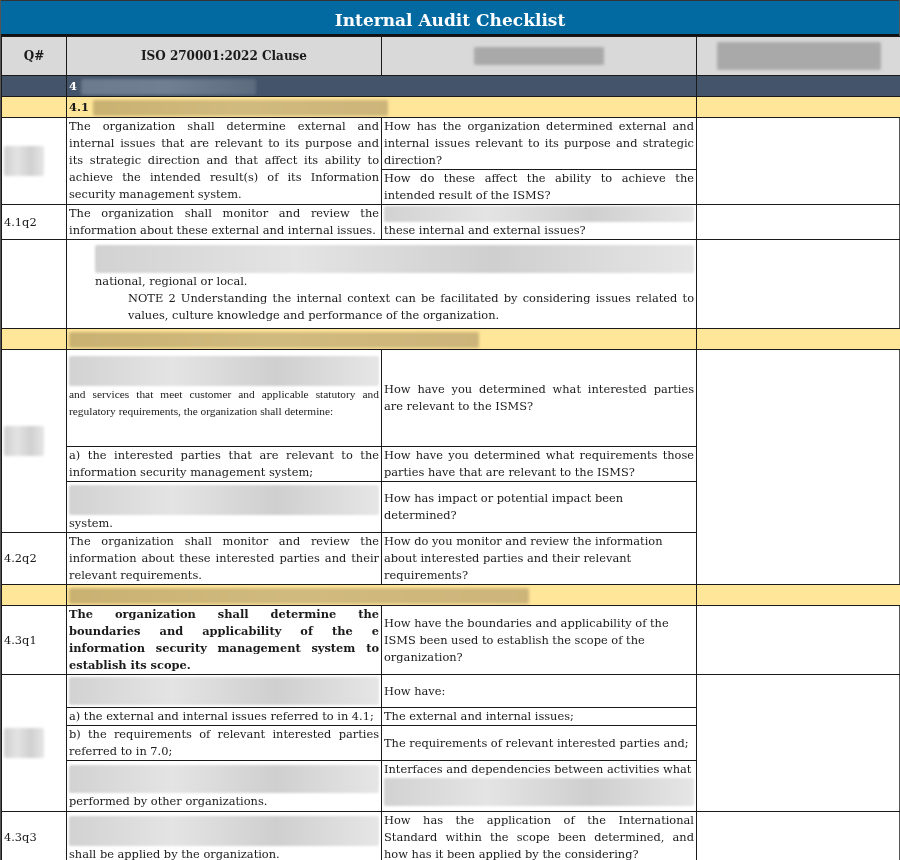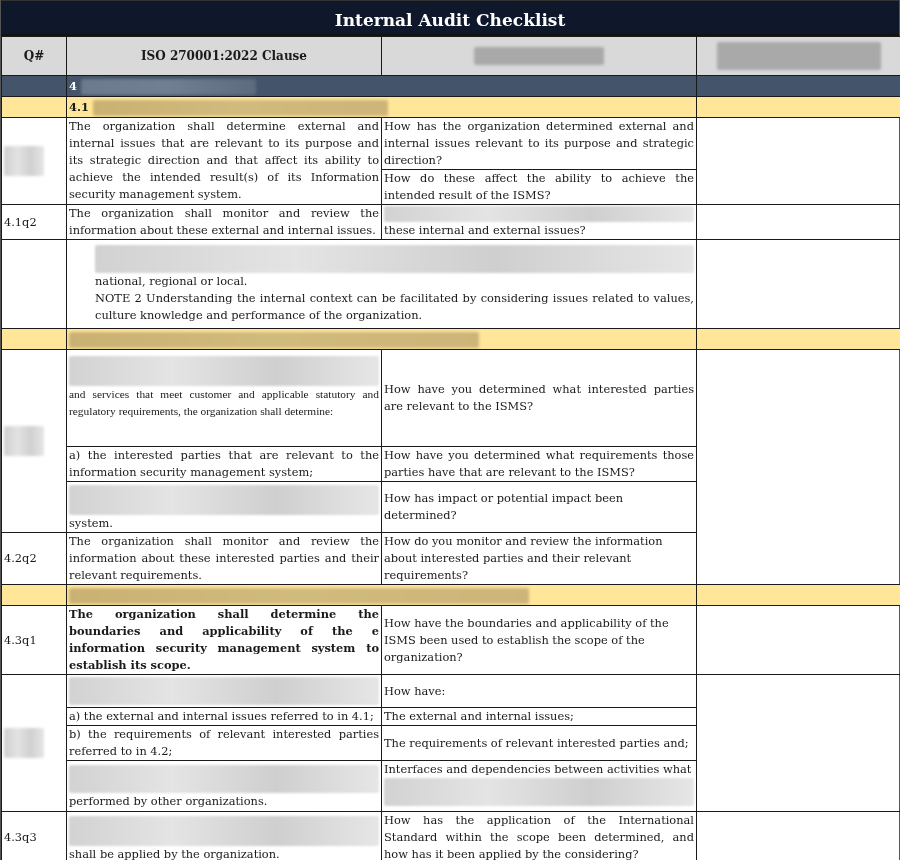--- a/index.html
+++ b/index.html
@@ -1,18 +1,18 @@
 <!DOCTYPE html>
 <html><head>
 <meta charset="utf-8">
 <style>
   html, body { margin:0; padding:0; background:#ffffff; }
   body { width:900px; height:860px; overflow:hidden; font-family:"DejaVu Serif", serif; color:#1a1a1a; }
   .sheet { position:relative; width:900px; height:860px; box-sizing:border-box; border-left:1px solid #555; border-right:1px solid #555; }
-  .title { height:36px; background:#0f172a; color:#ffffff; font-weight:bold; font-size:17px; text-align:center; line-height:38px; border-top:1px solid #333; border-bottom:2px solid #111; box-sizing:border-box; }
+  .title { height:36px; background:#0369a1; color:#ffffff; font-weight:bold; font-size:17px; text-align:center; line-height:38px; border-top:1px solid #333; border-bottom:2px solid #111; box-sizing:border-box; }
   table { border-collapse:collapse; table-layout:fixed; width:899px; font-size:11.4px; line-height:17px; }
   td, th { border:1px solid #1a1a1a; padding:0 2px; vertical-align:top; overflow:hidden; }
   col.c0 { width:65px; } col.c1 { width:315px; } col.c2 { width:315px; } col.c3 { width:204px; }
   th { background:#d9d9d9; font-weight:bold; height:38px; font-size:12px; vertical-align:middle; text-align:center; }
   tr.sec td { background:#44546a; color:#fff; font-weight:bold; height:20px; vertical-align:middle; }
   tr.sub td { background:#ffe699; font-weight:bold; height:20px; vertical-align:middle; }
   td.just { text-align:justify; text-align-last:left; }
   td.q { vertical-align:middle; }
   .blur { display:inline-block; height:16px; border-radius:2px; vertical-align:middle; filter:blur(1.5px); }
   .blur.gray { background:linear-gradient(90deg,#cfcfcf,#e3e3e3,#d0d0d0,#e6e6e6); }
@@ -63,21 +63,21 @@
       <td class="q">4.1q2</td>
       <td class="just" style="height:33px;">The organization shall monitor and review the information about these external and internal issues.</td>
       <td><span class="blurblock" style="height:16px;margin-top:1px;"></span><span>these internal and external issues?</span></td>
       <td></td>
     </tr>
     <tr>
       <td></td>
       <td colspan="2" class="just" style="height:88px;padding-left:28px;">
         <span class="blurblock" style="height:28px;margin-top:5px;"></span>
         <span style="display:block;">national, regional or local.</span>
-        <span style="display:block;">NOTE 2 Understanding the internal context can be facilitated by considering issues related to values, culture knowledge and performance of the organization.</span>
+        <span style="display:block;margin-left:33px;">NOTE 2 Understanding the internal context can be facilitated by considering issues related to values, culture knowledge and performance of the organization.</span>
       </td>
       <td></td>
     </tr>
     <tr class="sub">
       <td></td>
       <td colspan="2"><span class="blur gold" style="width:410px;"></span></td>
       <td></td>
     </tr>
     <tr>
       <td rowspan="3" class="q"><span class="blur gray" style="width:40px;height:30px;"></span></td>
@@ -115,21 +115,21 @@
             <span class="blurblock" style="height:28px;margin-top:2px;"></span>
           </td>
       <td style="vertical-align:middle;">How have:</td>
       <td rowspan="4"></td>
     </tr>
     <tr>
       <td style="height:16px;">a)  the external and internal issues referred to in 4.1;</td>
       <td>The external and internal issues;</td>
     </tr>
     <tr>
-      <td class="just" style="height:33px;">b)  the requirements of relevant interested parties referred to in 4.2;</td>
+      <td class="just" style="height:33px;">b)  the requirements of relevant interested parties referred to in 7.0;</td>
       <td style="vertical-align:middle;">The requirements of relevant interested parties and;</td>
     </tr>
     <tr>
       <td style="height:50px;"><span class="blurblock" style="height:28px;margin-top:4px;"></span><span>performed by other organizations.</span></td>
       <td class="just">
             <span style="display:block;">Interfaces and dependencies between activities what</span>
             <span class="blurblock" style="height:28px;"></span>
           </td>
     </tr>
     <tr>

